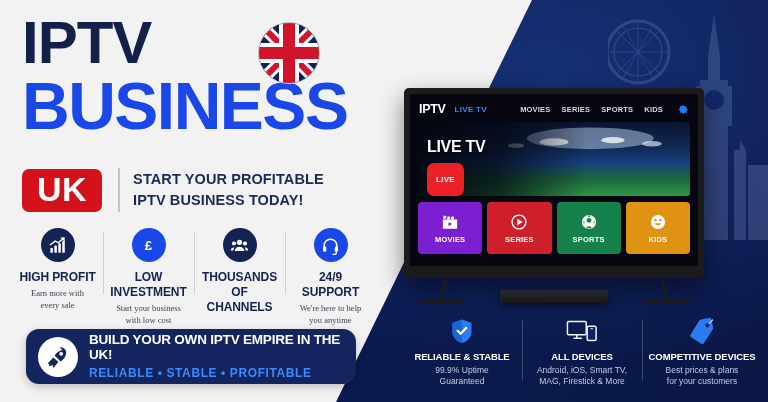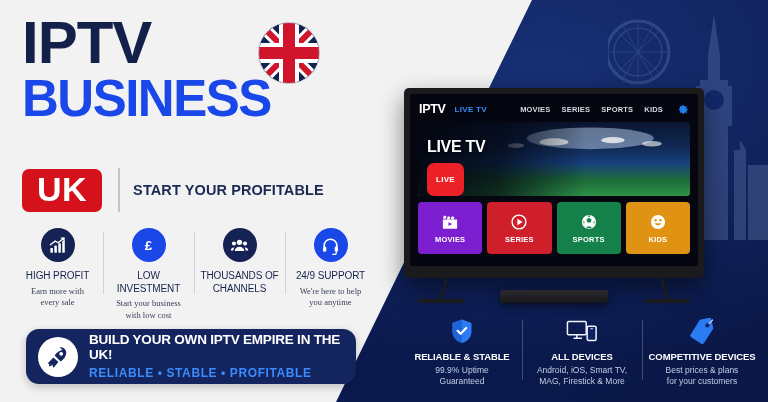--- a/index.html
+++ b/index.html
@@ -24,21 +24,21 @@
   
   .skyline{ position:absolute; right:0; top:0; width:160px; height:240px; opacity:.5; }
 
   
   .headline{ position:absolute; left:22px; top:14px; width:350px; }
   .iptv-word{
     font-size:60px; font-weight:bold; color:#13204a;
     letter-spacing:-1px; line-height:.96;
   }
   .business-word{
-    font-size:51px; font-weight:bold; color:#1a47e8;
+    font-size:66px; font-weight:bold; color:#1a47e8;
     letter-spacing:-1.5px; line-height:.98; margin-top:2px;
   }
 
   .flag-badge{
     position:absolute; left:258px; top:22px;
     width:62px; height:62px; border-radius:50%;
     border:1.5px solid #c9c9cc; overflow:hidden; background:#0d1b4b;
   }
   .flag-inner{ position:absolute; inset:0; }
 
@@ -59,21 +59,21 @@
   .feat{ flex:1; text-align:center; padding:0 4px; position:relative; }
   .feat + .feat::before{
     content:""; position:absolute; left:0; top:4px; width:1px; height:62px; background:#d2d2d6;
   }
   .feat-ic{
     width:34px; height:34px; border-radius:50%; margin:0 auto 8px;
     display:flex; align-items:center; justify-content:center;
   }
   .ic-navy{ background:#152254; }
   .ic-blue{ background:#1a47e8; }
-  .feat-title{ font-size:10px; font-weight:normal; color:#16224c; line-height:1.25; letter-spacing:-.1px; }
+  .feat-title{ font-size:12px; font-weight:bold; color:#16224c; line-height:1.25; letter-spacing:-.1px; }
   .feat-sub{ font-size:8.5px; color:#3a4256; line-height:1.38; margin-top:3px;font-family:Liberation Serif, serif; }
 
   
   .cta{
     position:absolute; left:26px; bottom:18px; width:330px; height:55px;
     background:#13245e; border-radius:13px;
     display:flex; align-items:center; padding:4px 12px;
     box-shadow:0 3px 9px rgba(0,0,0,.22);
   }
   .cta-ic{
@@ -185,20 +185,21 @@
       <path d="M30 0 V60 M0 30 H60" stroke="#fff" stroke-width="20"></path>
       <path d="M30 0 V60 M0 30 H60" stroke="#cf142b" stroke-width="12"></path>
     </svg>
   </div>
 
   <div class="tag-row">
     <div class="uk-badge">UK</div>
     <div class="tag-divider"></div>
     <div class="tagline">
       <div>START YOUR PROFITABLE</div>
+      <div>IPTV BUSINESS TODAY!</div>
     </div>
   </div>
 
   <div class="features-left">
     <div class="feat">
       <div class="feat-ic ic-navy">
         <svg width="19" height="19" viewBox="0 0 24 24" fill="#fff">
           <rect x="3" y="15" width="3.2" height="6" rx=".6"></rect>
             <rect x="8" y="12" width="3.2" height="9" rx=".6"></rect>
           <rect x="13" y="9" width="3.2" height="12" rx=".6"></rect>

